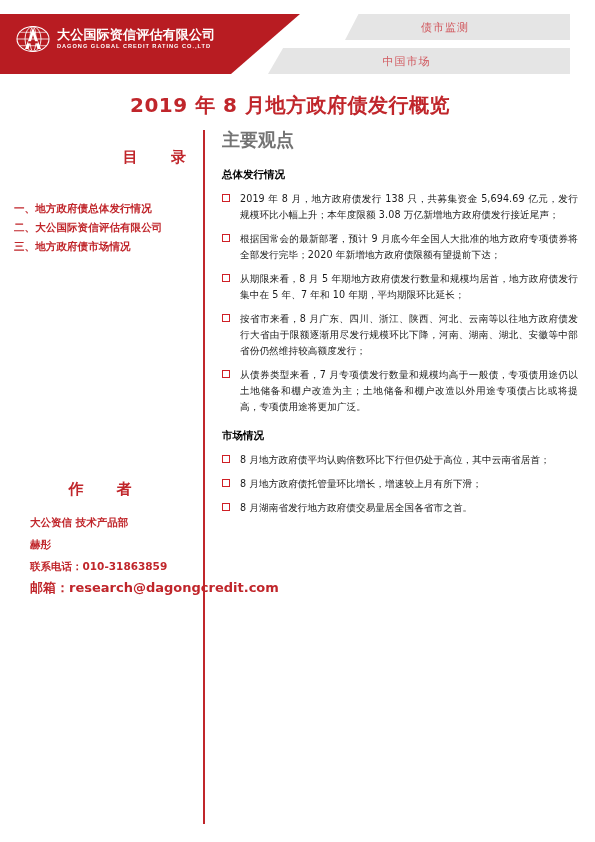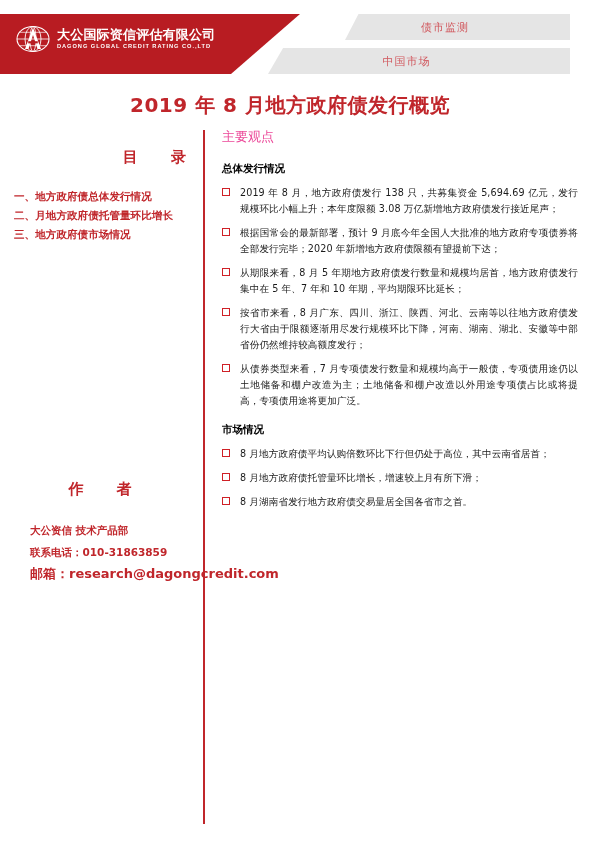--- a/index.html
+++ b/index.html
@@ -125,21 +125,21 @@
   .toc-heading {
     text-align: right;
     font-size: 15px;
     font-weight: bold;
     color: #c0262b;
     letter-spacing: 14px;
     padding-left: 14px;
     margin-top: 18px;
   }
   .toc-list {
-    margin-top: 20px;
+    margin-top: 32px;
     padding-left: 14px;
   }
   .toc-item {
     font-size: 10.5px;
     font-weight: bold;
     color: #c0262b;
     line-height: 19px;
     white-space: nowrap;
     letter-spacing: 0.1px;
   }
@@ -151,21 +151,21 @@
   }
   .author-heading {
     text-align: center;
     font-size: 15px;
     font-weight: bold;
     color: #c0262b;
     letter-spacing: 14px;
     padding-left: 14px;
   }
   .author-lines {
-    margin-top: 20px;
+    margin-top: 12px;
     padding-left: 30px;
   }
   .author-line {
     font-size: 10.5px;
     color: #c0262b;
     line-height: 22px;
     white-space: nowrap;
   }
   .author-line.bold {
     font-weight: bold;
@@ -174,23 +174,23 @@
     font-size: 13px;
   }
 
   
   .right-col {
     position: absolute;
     left: 222px; top: 128px;
     width: 356px;
   }
   .main-heading {
-    font-size: 13px;
-    font-weight: normal;
-    color: #ec4899;
+    font-size: 18px;
+    font-weight: bold;
+    color: #737373;
     margin: 0 0 16px 0;
   }
   .section {
     margin-bottom: 4px;
   }
   .section-title {
     font-size: 10.5px;
     font-weight: bold;
     color: #000000;
     margin: 14px 0 9px 0;
@@ -257,29 +257,30 @@
 </div>
 
 <div class="doc-title">2019 年 8 月地方政府债发行概览</div>
 
 <div class="v-divider"></div>
 
 <div class="left-col">
   <div class="toc-heading">目 录</div>
   <div class="toc-list">
     <div class="toc-item">一、地方政府债总体发行情况</div>
-    <div class="toc-item">二、月地方政府债托管量环比增长</div>
+    <div class="toc-item">二、大公国际资信评估有限公司</div>
     <div class="toc-item">三、地方政府债市场情况</div>
   </div>
 </div>
 
 <div class="author-block">
   <div class="author-heading">作 者</div>
   <div class="author-lines">
     <div class="author-line bold">大公资信 技术产品部</div>
+    <div class="author-line bold">赫彤</div>
     <div class="author-line bold">联系电话：010-31863859</div>
     <div class="author-line bold mail">邮箱：research@dagongcredit.com</div>
   </div>
 </div>
 
 <div class="right-col">
   <div class="main-heading">主要观点</div>
 
   <div class="section">
     <div class="section-title">总体发行情况</div>

